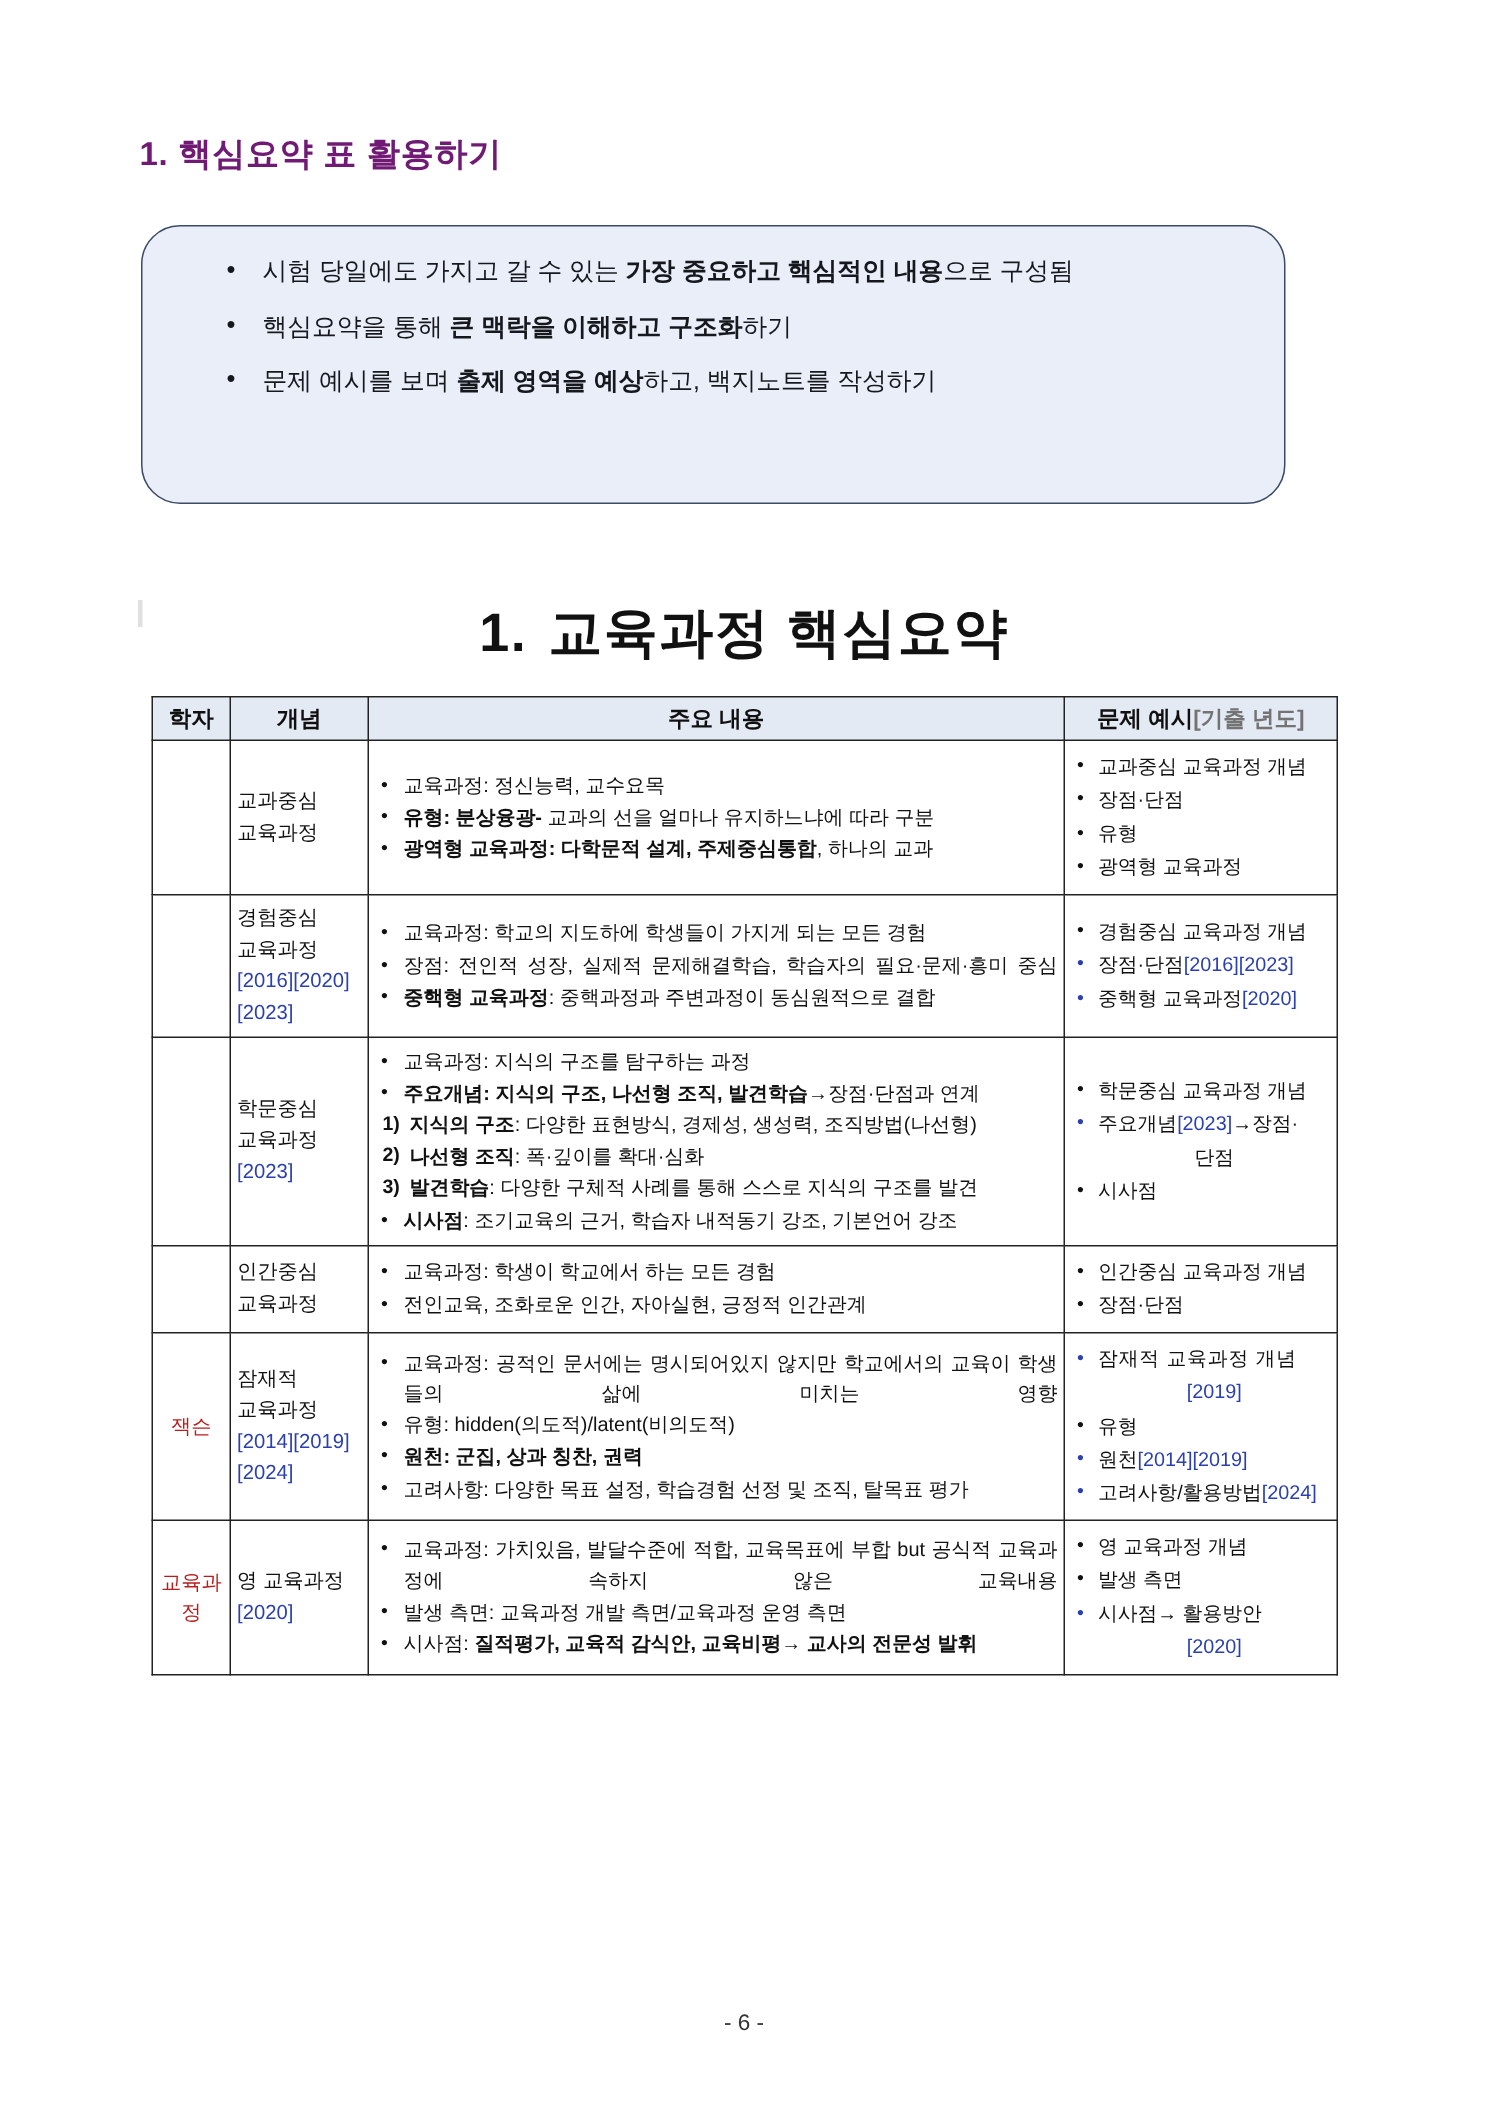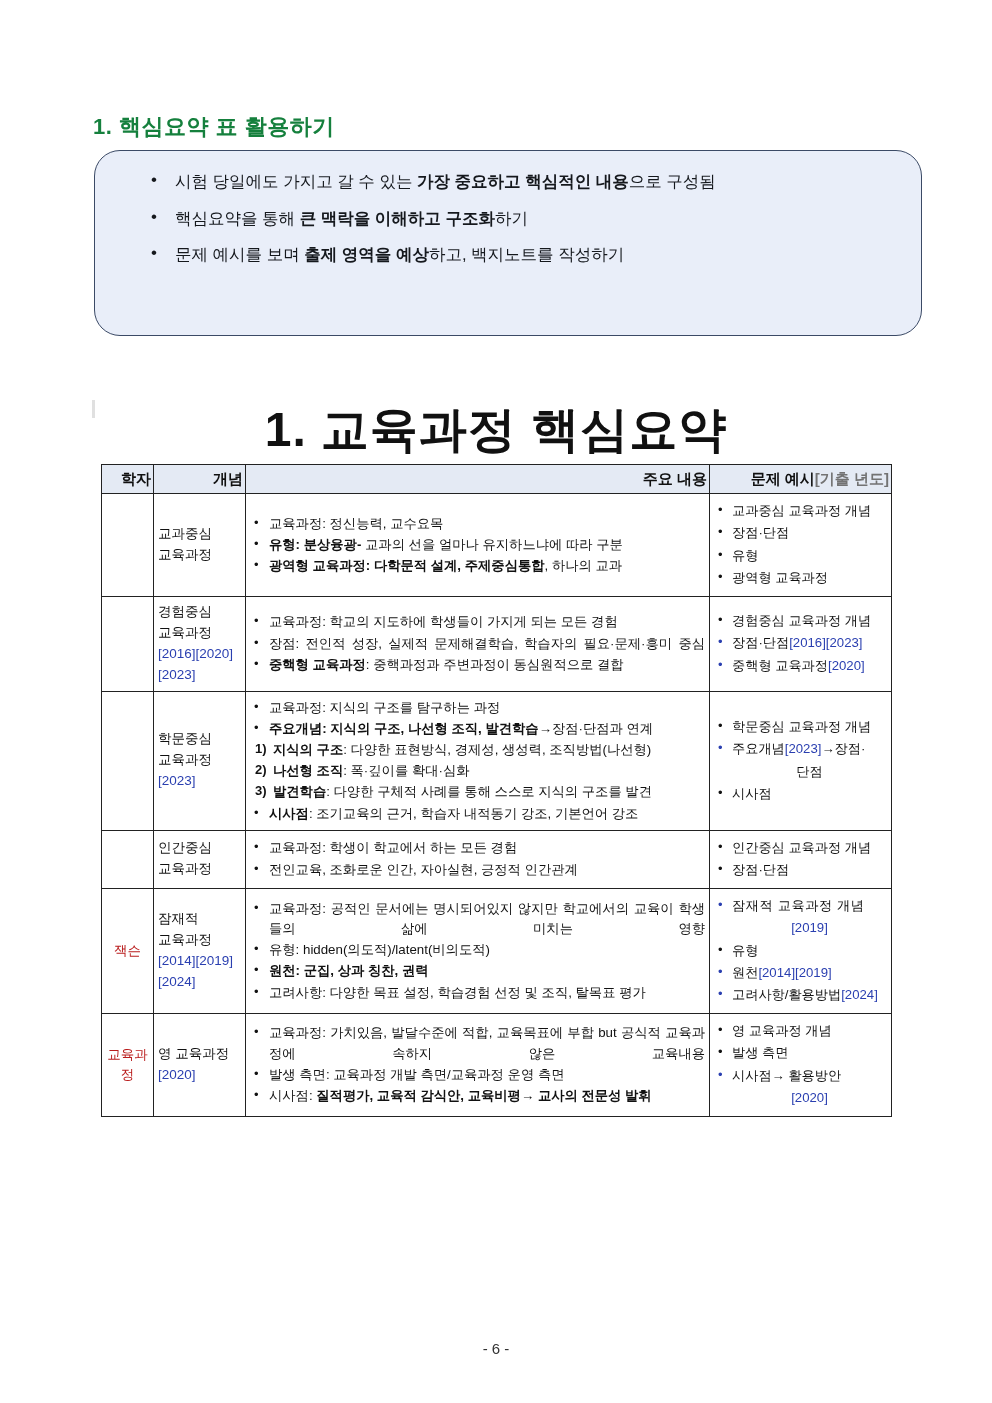--- a/index.html
+++ b/index.html
@@ -14,31 +14,30 @@
     position: relative;
     overflow: hidden;
   }
 
   
   .sec-heading {
     position: absolute;
     left: 93px; top: 88px;
     font-size: 22px;
     font-weight: bold;
-    color: #15803d;
+    color: #701a75;
     letter-spacing: 0.5px;
     white-space: nowrap;
-    margin-top: 24px;
   }
 
   
   .callout {
     position: absolute;
     left: 94px; top: 150px;
-    width: 828px; height: 186px;
+    width: 763px; height: 186px;
     background: #e9eef9;
     border: 1.6px solid #3b4a66;
     border-radius: 26px;
     padding: 22px 34px 0 34px;
   }
   .callout ul {
     list-style: none;
     margin: 0; padding: 0;
   }
   .callout li {
@@ -58,21 +57,21 @@
     color: #15181d;
   }
   .callout li b { font-weight: bold; }
 
   
   .table-title {
     position: absolute;
     left: 0; top: 398px;
     width: 992px;
     text-align: center;
-    font-size: 48px;
+    font-size: 36px;
     font-weight: bold;
     color: #111111;
     letter-spacing: 1px;
   }
   .table-title .num { margin-right: 14px; }
 
   
   .crop-mark {
     position: absolute;
     left: 92px; top: 400px;
@@ -90,21 +89,21 @@
   }
   table.summary td, table.summary th {
     border: 1.3px solid #222222;
     vertical-align: middle;
     padding: 5px 4px;
   }
   table.summary thead th {
     background: #e4eaf4;
     font-size: 15px;
     font-weight: bold;
-    text-align: right;
+    text-align: center;
     padding: 0 2px;
     height: 29px;
     color: #101010;
   }
   .col-scholar { width: 52px; }
   .col-concept { width: 92px; }
   .col-main    { width: 464px; }
   .col-example { width: 182px; }
 
   th .blue { color: #737373; }

